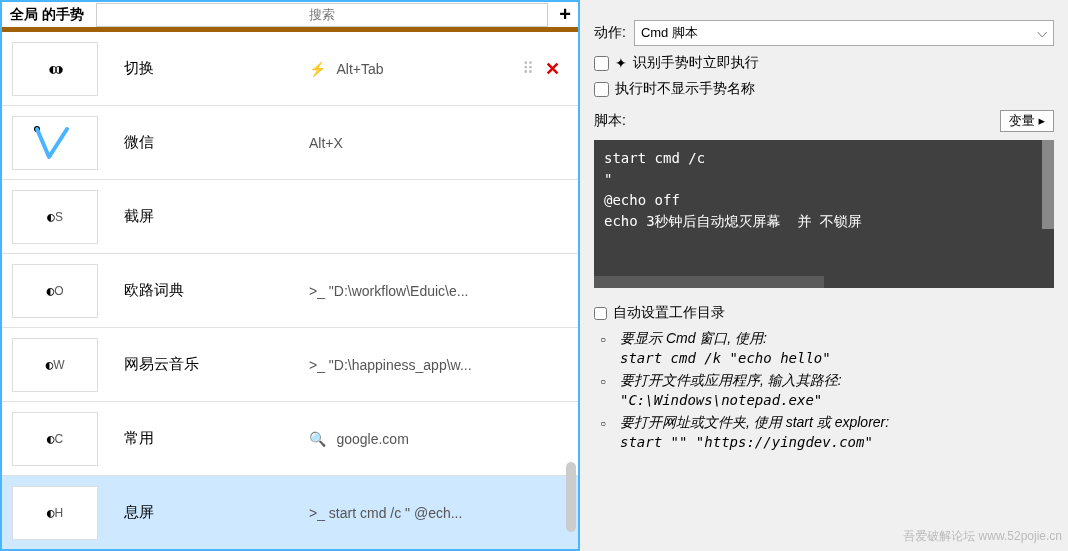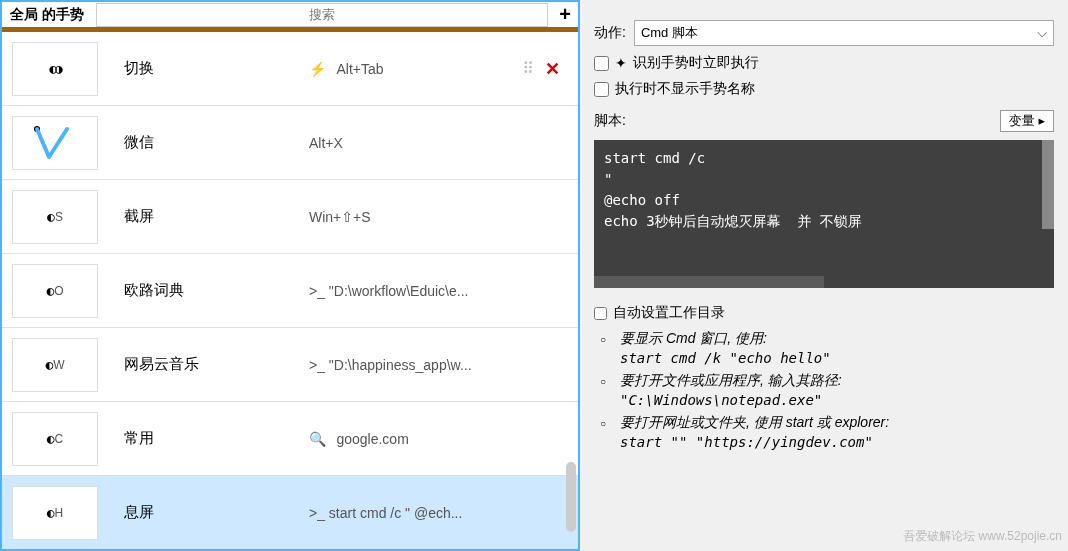--- a/index.html
+++ b/index.html
@@ -85,23 +85,20 @@
         <div class="gesture-action">
           <span>Alt+X</span>
         </div>
       </div>
       <div class="gesture-row">
         <div class="gesture-icon">
           <span class="hatch-circles">◐</span>
           <span class="hatch-letter">S</span>
         </div>
         <div class="gesture-name">截屏</div>
-        <div class="gesture-action">
-          <span>Win+⇧+S</span>
-        </div>
       </div>
       <div class="gesture-row">
         <div class="gesture-icon">
           <span class="hatch-circles">◐</span>
           <span class="hatch-letter">O</span>
         </div>
         <div class="gesture-name">欧路词典</div>
         <div class="gesture-action">
           <span>&gt;_ "D:\workflow\Eduic\e...</span>
         </div>

